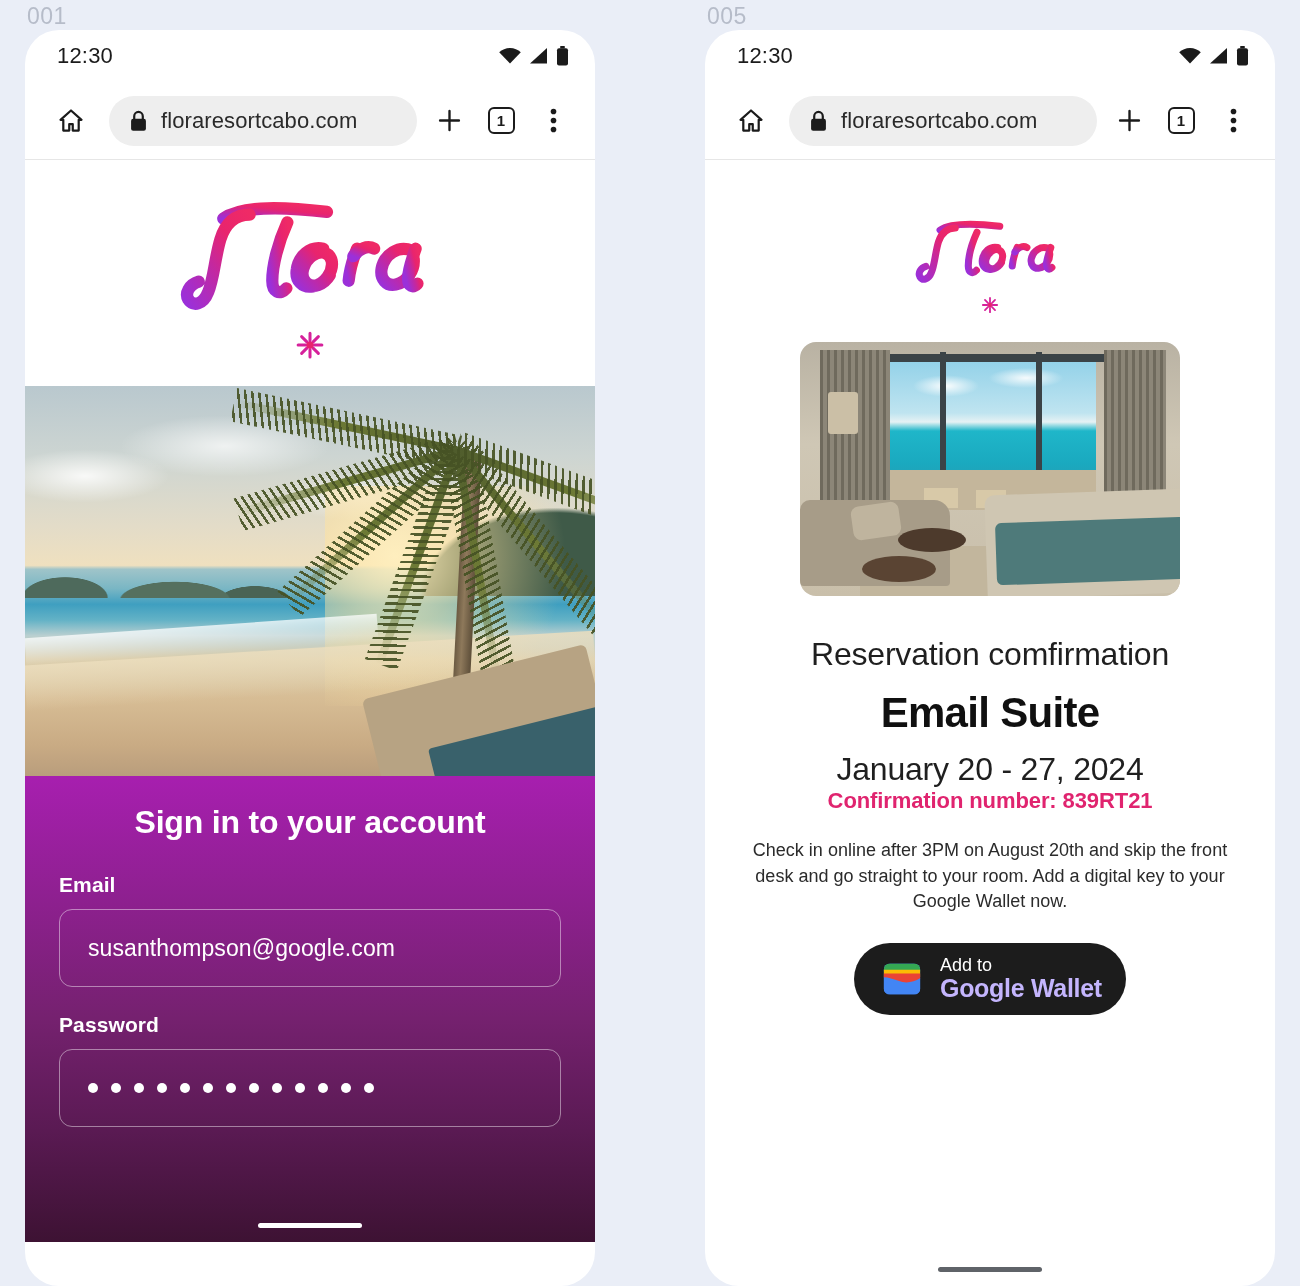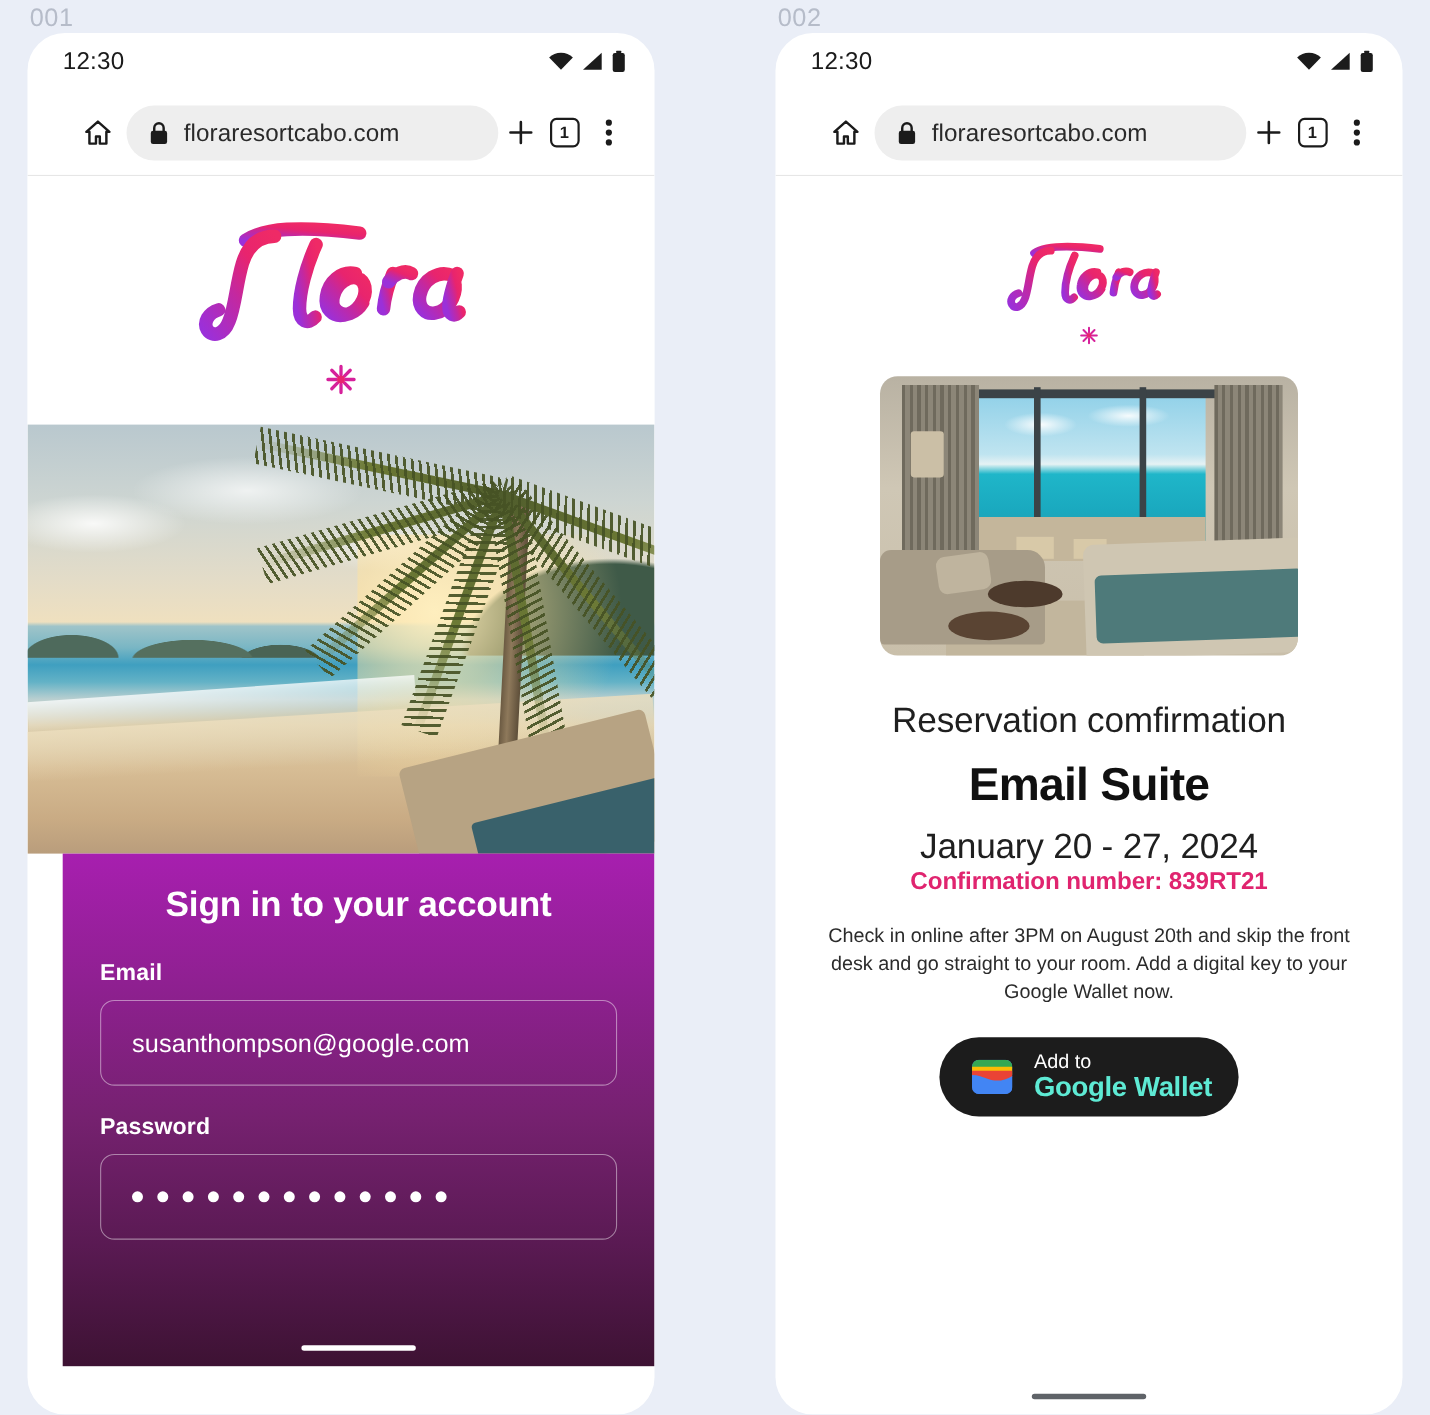--- a/index.html
+++ b/index.html
@@ -42,21 +42,22 @@
   .status-time {
     font-size: 22px; font-weight: 500; color: #1b1b1b;
     letter-spacing: .2px;
   }
   .status-icons { display: flex; align-items: center; gap: 7px; }
 
   
   .toolbar {
     height: 78px;
     display: flex; align-items: center;
-    padding: 0 22px 0 44px;
+    padding: 0 22px 0 26px;
+    gap: 12px;
     border-bottom: 1px solid #e6e6e6;
   }
   .home-btn { width: 40px; height: 40px; display:flex; align-items:center; justify-content:center; flex: 0 0 auto; }
   .urlbar {
     flex: 1 1 auto;
     height: 50px;
     background: #eeeeee;
     border-radius: 26px;
     display: flex; align-items: center;
     padding: 0 20px;
@@ -160,21 +161,20 @@
     transform: rotate(-14deg);
     border-radius: 4px;
   }
 
   
   .signin {
     height: 466px;
     background: linear-gradient(to bottom, #a71faf 0%, #8e2090 26%, #75216f 52%, #5a1a53 76%, #3d1233 100%);
     padding: 28px 34px 0;
     position: relative;
-    margin-left: 32px;
   }
   .signin-title {
     color: #fff; text-align: center;
     font-size: 32px; font-weight: 700;
     letter-spacing: -0.2px;
     margin-bottom: 32px;
   }
   .field-label {
     color: #fff; font-size: 21px; font-weight: 700;
     margin-bottom: 12px; letter-spacing: .1px;
@@ -262,29 +262,29 @@
     width: 272px; height: 72px;
     background: #1c1c1c;
     border-radius: 38px;
     display: flex; align-items: center;
     gap: 16px; padding-left: 26px;
     cursor: pointer;
   }
   .wallet-icon { width: 44px; height: 44px; flex: 0 0 auto; }
   .wallet-texts { text-align: left; line-height: 1.05; }
   .wallet-line1 { color: #fff; font-size: 18px; font-weight: 400; }
-  .wallet-line2 { color: #5eead4; font-size: 25px; font-weight: 700; letter-spacing: -0.3px; }
+  .wallet-line2 { color: #c4b5fd; font-size: 25px; font-weight: 700; letter-spacing: -0.3px; }
 </style>
 </head>
 <body>
 
 <div class="stage">
 
   <div class="frame-label" id="label-001">001</div>
-  <div class="frame-label" id="label-002">002</div>
+  <div class="frame-label" id="label-002">005</div>
 
   <div class="phone" id="phone-1">
 
     <div class="statusbar">
       <div class="status-time">12:30</div>
       <div class="status-icons">
         <svg width="24" height="18" viewBox="0 0 24 18">
           <path d="M12 16.5 1.2 5.3C4 2.6 7.8 1 12 1s8 1.6 10.8 4.3z" fill="#1b1b1b"></path>
         </svg>
         <svg width="20" height="18" viewBox="0 0 20 18">

